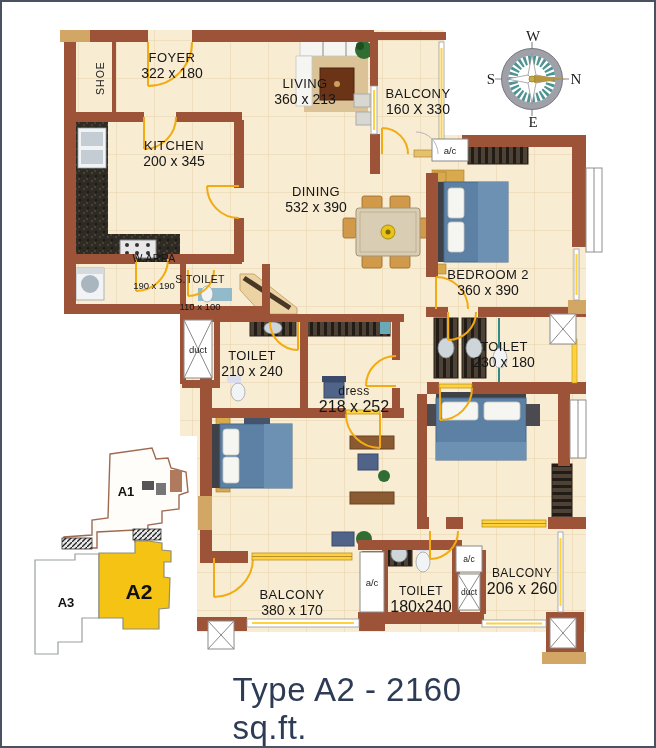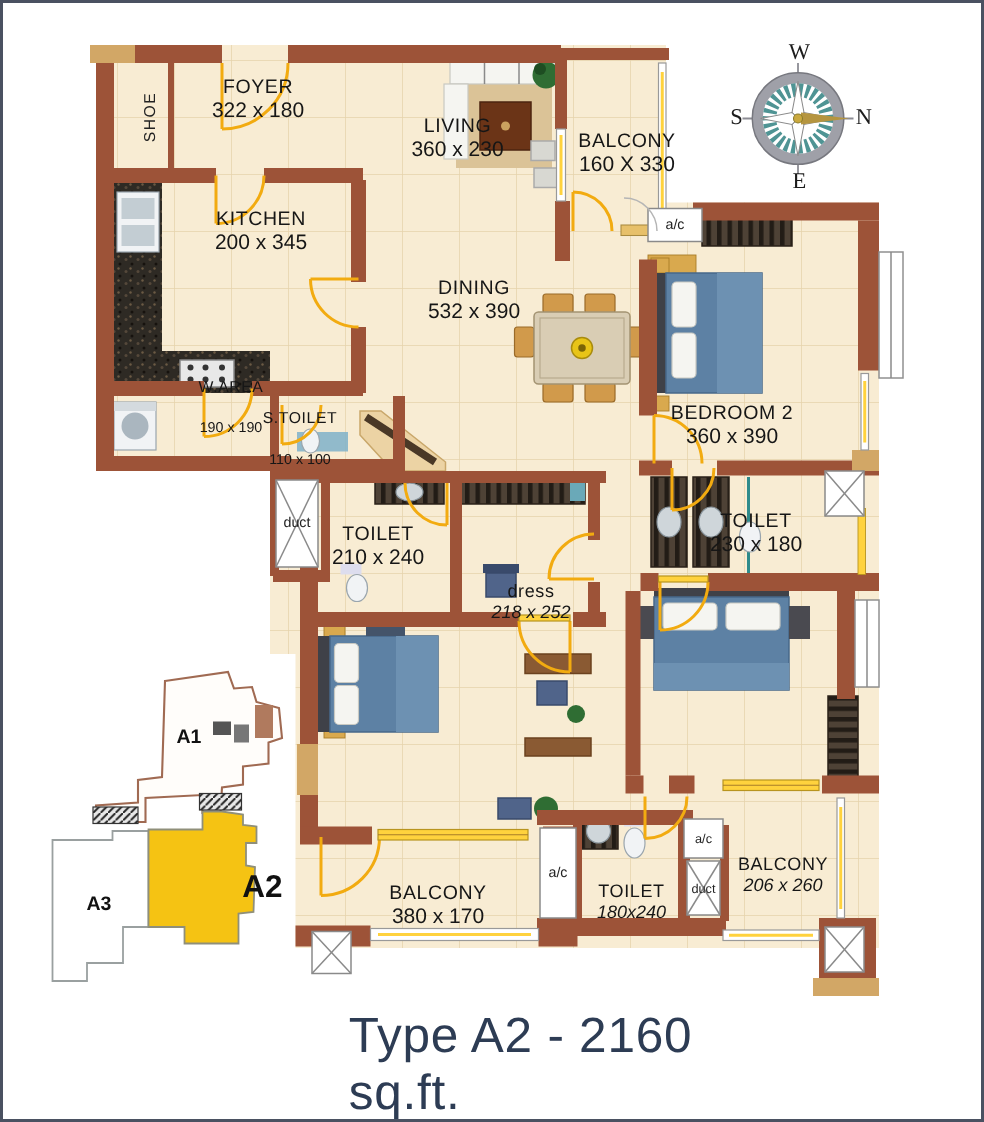--- a/index.html
+++ b/index.html
@@ -26,21 +26,21 @@
   .chair{fill:#d19a4b;stroke:#9a6a28;stroke-width:.8;}
   .fix{fill:#f1f3f5;stroke:#9aa5ad;stroke-width:.8;}
   .sinkc{fill:#cfd6da;stroke:#8a969e;stroke-width:.8;}
   .plant{fill:#2f6d33;}
   .lbl{position:absolute;transform:translate(-50%,-50%);text-align:center;color:#161616;line-height:1.18;white-space:nowrap;z-index:5;}
   .lbl .nm{display:block;font-size:13px;font-weight:400;letter-spacing:.4px;}
   .lbl .dm{display:block;font-size:14px;font-weight:400;}
   .sm .nm{font-size:10.5px;}
   .sm .dm{font-size:9.5px;margin-top:16px;}
   .md .nm{font-size:12px;}
-  .md .dm{font-size:12px;font-style:italic;}
+  .md .dm{font-size:16px;}
   .tiny{position:absolute;transform:translate(-50%,-50%);font-size:9.5px;color:#222;z-index:5;white-space:nowrap;}
   .tinier{font-size:8.5px;}
   .vert{transform:translate(-50%,-50%) rotate(-90deg);letter-spacing:1px;font-size:10.5px;}
   .cl{position:absolute;transform:translate(-50%,-50%);font-family:"Liberation Serif","DejaVu Serif",serif;font-size:15px;color:#1c1c1c;z-index:5;}
   .kp{position:absolute;transform:translate(-50%,-50%);font-weight:700;font-size:13px;color:#111;z-index:5;}
   .kp-a2{font-size:21px;}
   .title{position:absolute;left:371px;top:707px;transform:translate(-50%,-50%);
     font-size:33px;font-weight:400;color:#2d3c54;letter-spacing:.5px;z-index:5;}
 </style>
 </head>
@@ -349,21 +349,21 @@
 </svg>
 
 <div class="tiny vert" style="left:98px;top:76px;">SHOE</div>
 
 <div class="lbl" style="left:170px;top:64px;">
   <span class="nm">FOYER</span>
   <span class="dm">322 x 180</span>
 </div>
 <div class="lbl" style="left:303px;top:90px;">
   <span class="nm">LIVING</span>
-  <span class="dm">360 x 230</span>
+  <span class="dm">360 x 213</span>
 </div>
 <div class="lbl" style="left:416px;top:100px;">
   <span class="nm">BALCONY</span>
   <span class="dm">160 X 330</span>
 </div>
 <div class="lbl" style="left:172px;top:152px;">
   <span class="nm">KITCHEN</span>
   <span class="dm">200 x 345</span>
 </div>
 <div class="lbl" style="left:314px;top:198px;">
@@ -412,18 +412,18 @@
 <div class="tiny tinier" style="left:467px;top:557px;">a/c</div>
 <div class="tiny" style="left:196px;top:347px;">duct</div>
 <div class="tiny tinier" style="left:467px;top:590px;">duct</div>
 
 <div class="cl" style="left:531px;top:34px;">W</div>
 <div class="cl" style="left:489px;top:77px;">S</div>
 <div class="cl" style="left:574px;top:77px;">N</div>
 <div class="cl" style="left:531px;top:120px;">E</div>
 
 <div class="kp" style="left:124px;top:489px;">A1</div>
-<div class="kp kp-a2" style="left:137px;top:590px;margin-left:36px;">A2</div>
+<div class="kp kp-a2" style="left:137px;top:590px;">A2</div>
 <div class="kp" style="left:64px;top:600px;">A3</div>
 
 <div class="title">Type A2 - 2160 sq.ft.</div>
 
 </div>
 
 </body></html>

